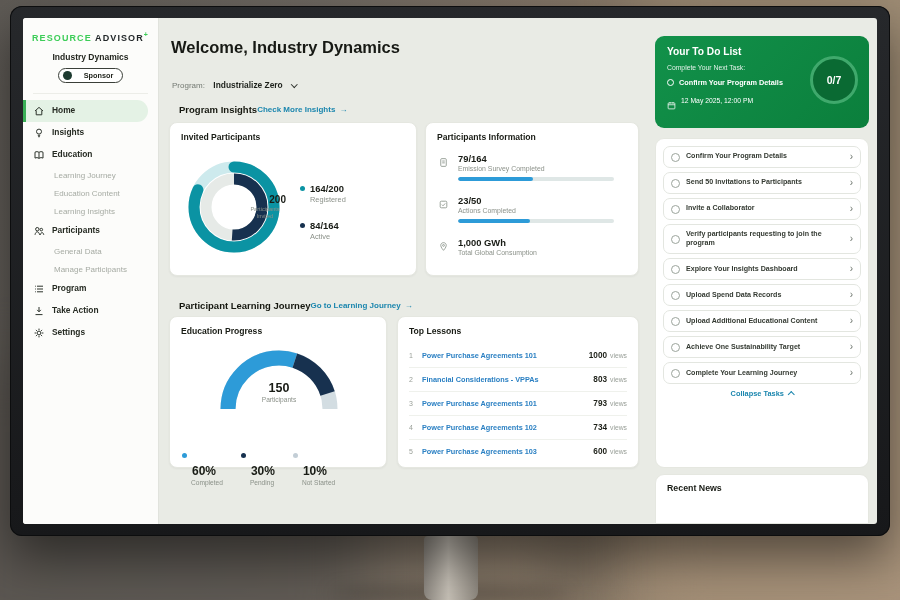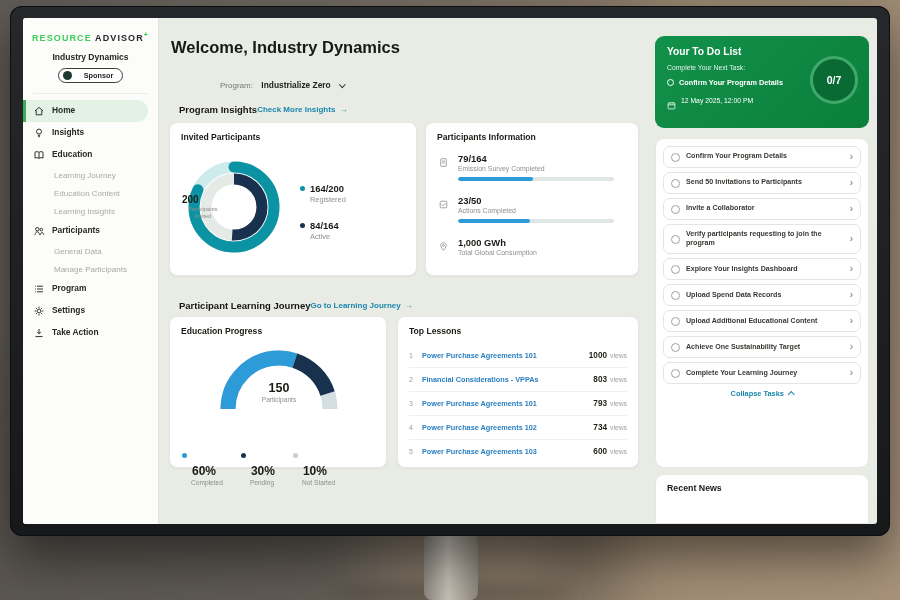--- a/index.html
+++ b/index.html
@@ -35,37 +35,37 @@
     font-weight:bold; color:#262b23; cursor:pointer; }
   .nav-item.active { background:#e4f2e5; border-left:3px solid #3aaf56; padding-left:7px;
     border-radius:0 13px 13px 0; margin-right:10px; }
   .nav-sub { padding:4.5px 10px 4.5px 31px; font-size:8px; color:#a6aba3; cursor:pointer; }
   .nicon { width:12px; height:12px; display:inline-flex; color:#2c332b; flex:0 0 12px; }
   .nicon svg { width:12px; height:12px; }
 
   
   .main { position:absolute; left:136px; top:0; width:492px; height:100%; }
   .welcome { position:absolute; left:12px; top:20px; font-size:16.5px; font-weight:bold; color:#171914; }
-  .filters { position:absolute; left:13px; top:56px; display:flex; gap:20px; align-items:center;margin-left:48px; }
+  .filters { position:absolute; left:13px; top:56px; display:flex; gap:20px; align-items:center; }
   .f-label { font-size:8px; color:#747a73; }
   .f-value { font-size:8.4px; font-weight:bold; color:#1d211b; margin-left:4px; }
   .cv { display:inline-block; width:4.5px; height:4.5px; border-right:1.3px solid #30342e;
     border-bottom:1.3px solid #30342e; transform:rotate(45deg); margin:0 0 2px 5px; }
   .sec-row { position:absolute; left:20px; width:468px; display:flex; align-items:center; }
   .sec-title { font-size:9.5px; font-weight:bold; color:#15170f; }
   .sec-link { font-size:8px; font-weight:bold; color:#1b86ae; cursor:pointer; }
   .sec-link .arr { margin-left:4px; }
   .card { position:absolute; background:#fff; border:1px solid #e5e7e0; border-radius:8px;
     box-shadow:0 1px 2px rgba(40,44,38,.05); }
   .card-title { position:absolute; left:11px; top:9px; font-size:8.6px; font-weight:bold; color:#191c15; }
 
   
   .donut-wrap { position:absolute; left:12px; top:32px; width:104px; height:104px; }
   .donut-center { position:absolute; left:0; top:0; width:104px; height:104px; display:flex;
-    flex-direction:column; align-items:flex-start; justify-content:center; text-align:center; }
+    flex-direction:column; align-items:flex-end; justify-content:center; text-align:center; }
   .donut-center .v { font-size:10px; font-weight:bold; color:#181b15; }
   .donut-center .l { font-size:5.6px; color:#8b9189; width:42px; line-height:1.25; margin-top:1px; }
   .legend-col { position:absolute; left:130px; top:60px; }
   .leg-item { margin-bottom:16px; }
   .leg-line { display:flex; align-items:center; gap:5px; }
   .dot { width:5px; height:5px; border-radius:50%; flex:0 0 5px; }
   .dot-teal { background:#0b93a3; } .dot-navy { background:#17314f; }
   .dot-blue { background:#2d9bd8; } .dot-pale { background:#c3ced6; }
   .leg-v { font-size:9.4px; font-weight:bold; color:#181b15; }
   .leg-l { font-size:7.4px; color:#8b9189; margin:1px 0 0 10px; }
@@ -199,33 +199,33 @@
             <span class="nicon">
                 <svg viewBox="0 0 12 12" fill="none" stroke="currentColor" stroke-width="1">
                   <path d="M4 3.2h6M4 6h6M4 8.8h6M2 3.2h.8M2 6h.8M2 8.8h.8"></path>
                 </svg>
               </span>
             <span>Program</span>
           </div>
           <div class="nav-item">
             <span class="nicon">
                 <svg viewBox="0 0 12 12" fill="none" stroke="currentColor" stroke-width="1">
+                  <path d="M6 2v4.6M4.2 4.9 6 6.8l1.8-1.9M2.5 9.6h7"></path>
+                </svg>
+              </span>
+            <span>Take Action</span>
+          </div>
+          <div class="nav-item">
+            <span class="nicon">
+                <svg viewBox="0 0 12 12" fill="none" stroke="currentColor" stroke-width="1">
                   <circle cx="6" cy="6" r="1.9"></circle>
                   <path d="M6 1.6v1.5M6 8.9v1.5M1.6 6h1.5M8.9 6h1.5M2.9 2.9l1 1M8.1 8.1l1 1M9.1 2.9l-1 1M3.9 8.1l-1 1"></path>
                 </svg>
               </span>
             <span>Settings</span>
-          </div>
-          <div class="nav-item">
-            <span class="nicon">
-                <svg viewBox="0 0 12 12" fill="none" stroke="currentColor" stroke-width="1">
-                  <path d="M6 2v4.6M4.2 4.9 6 6.8l1.8-1.9M2.5 9.6h7"></path>
-                </svg>
-              </span>
-            <span>Take Action</span>
           </div>
         </nav>
       </aside>
 
       <main class="main">
         <h1 class="welcome">Welcome, Industry Dynamics</h1>
 
         <div class="filters">
           <div>
             <span class="f-label">Program:</span>

